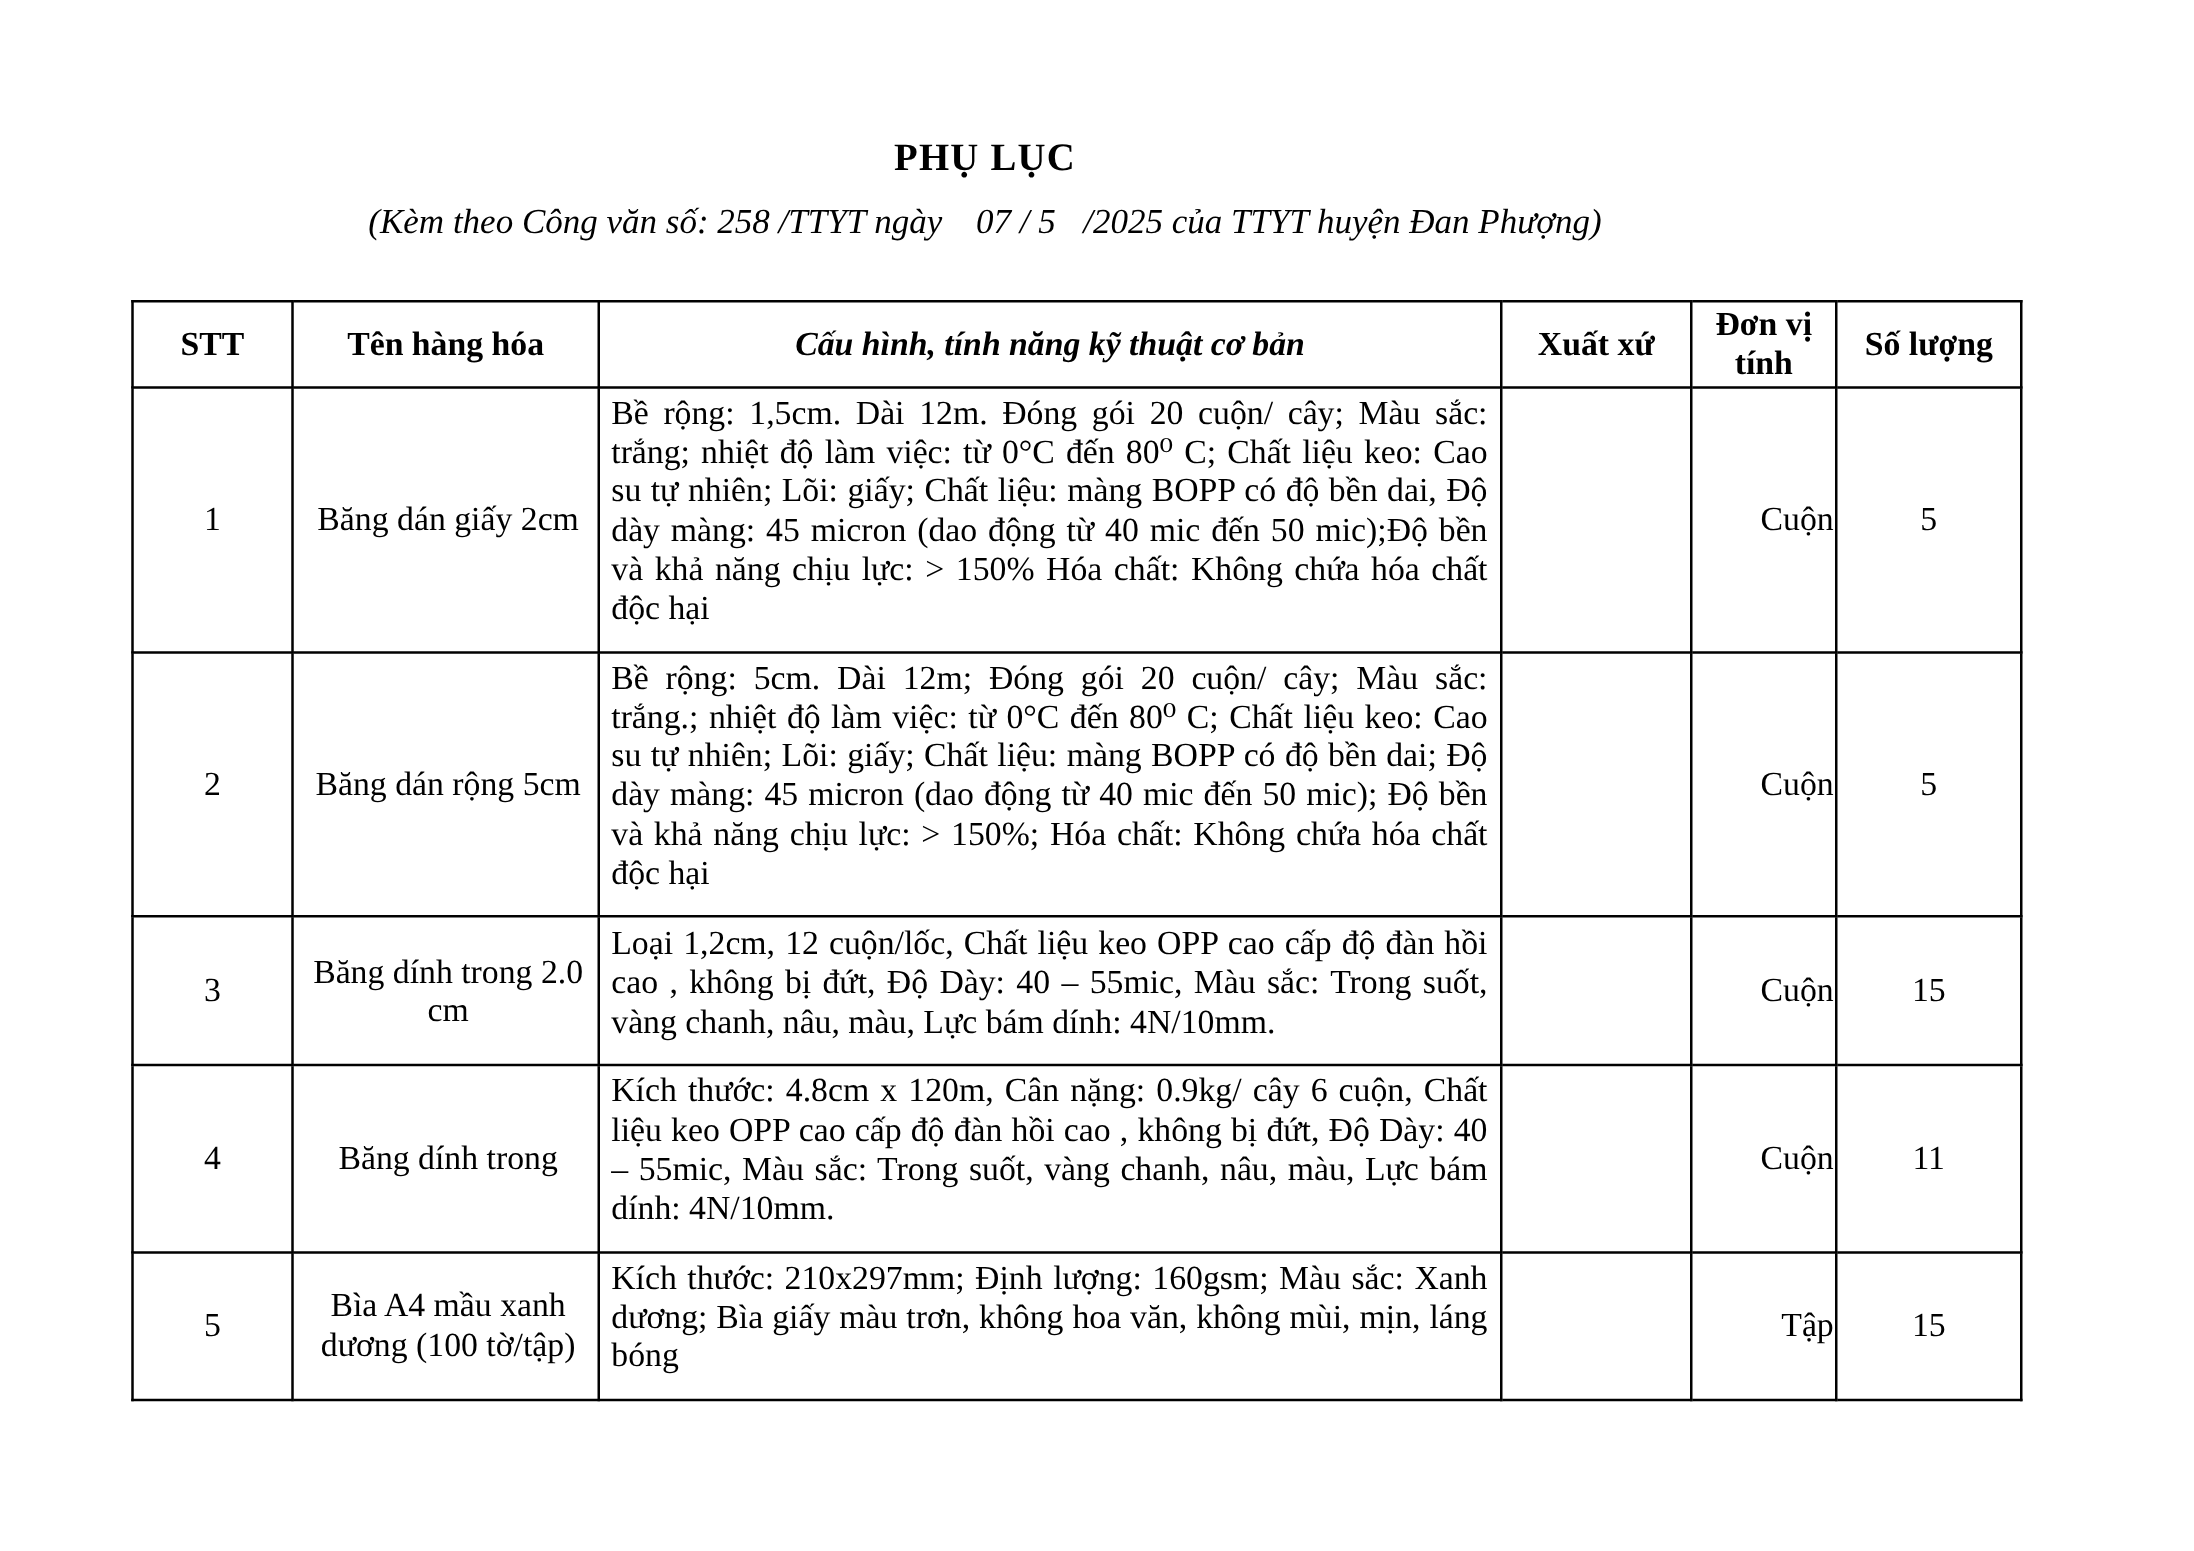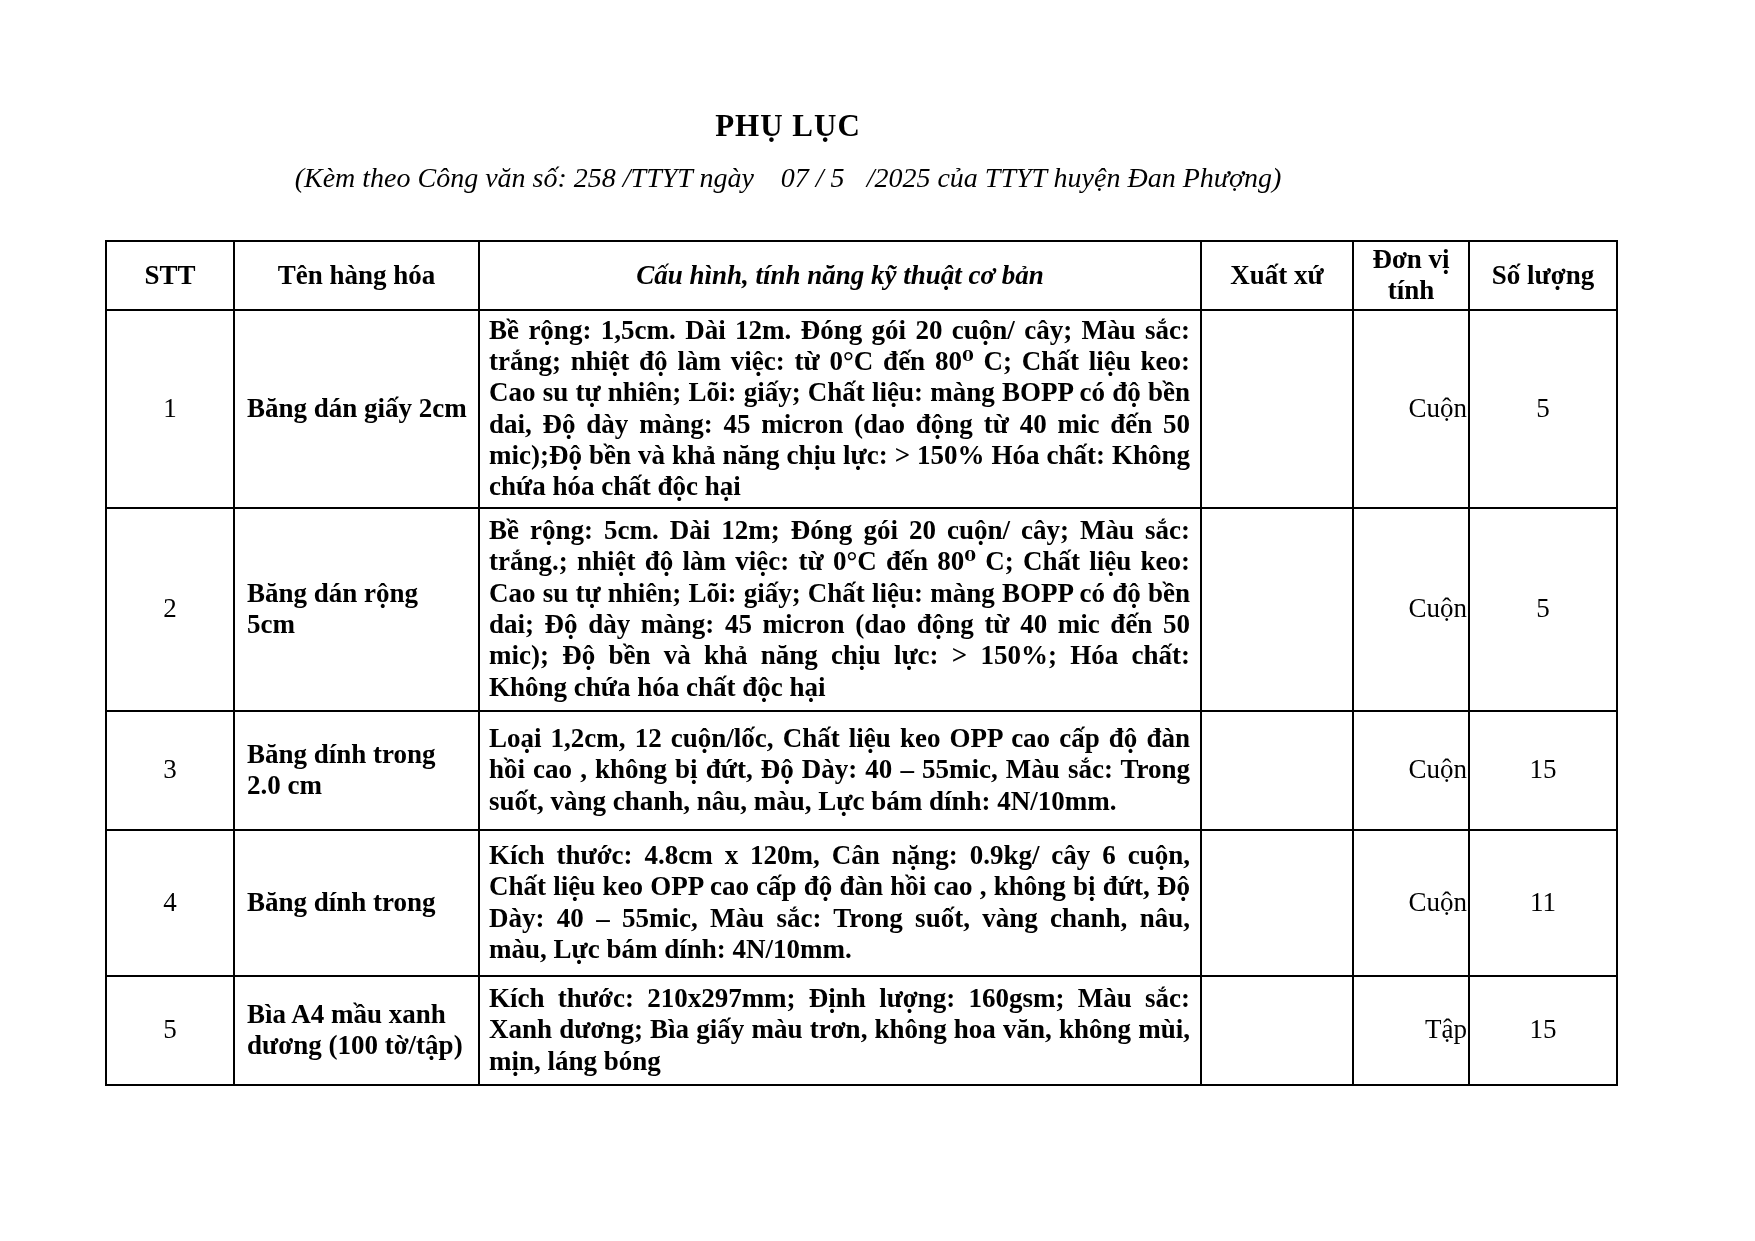--- a/index.html
+++ b/index.html
@@ -78,22 +78,22 @@
   col.c-qty  { width: 148px; }
 
   tr.hdr { height: 64px; }
   tr.r1  { height: 183px; }
   tr.r2  { height: 203px; }
   tr.r3  { height: 119px; }
   tr.r4  { height: 146px; }
   tr.r5  { height: 109px; }
 
   td.cell-stt  { text-align: center; }
-  td.cell-name { text-align: left; padding: 4px 8px 4px 12px; font-weight: bold; }
-  td.cell-spec { text-align: justify; padding: 4px 10px 4px 9px; font-weight: bold; }
+  td.cell-name { text-align: center; padding: 4px 8px 4px 12px; }
+  td.cell-spec { text-align: justify; padding: 4px 10px 18px 9px; }
   td.cell-orig { text-align: center; }
   td.cell-unit { text-align: right; }
   td.cell-qty  { text-align: center; }
 </style>
 </head>
 <body>
 
 <div class="page">
 
   <div class="head-block">

